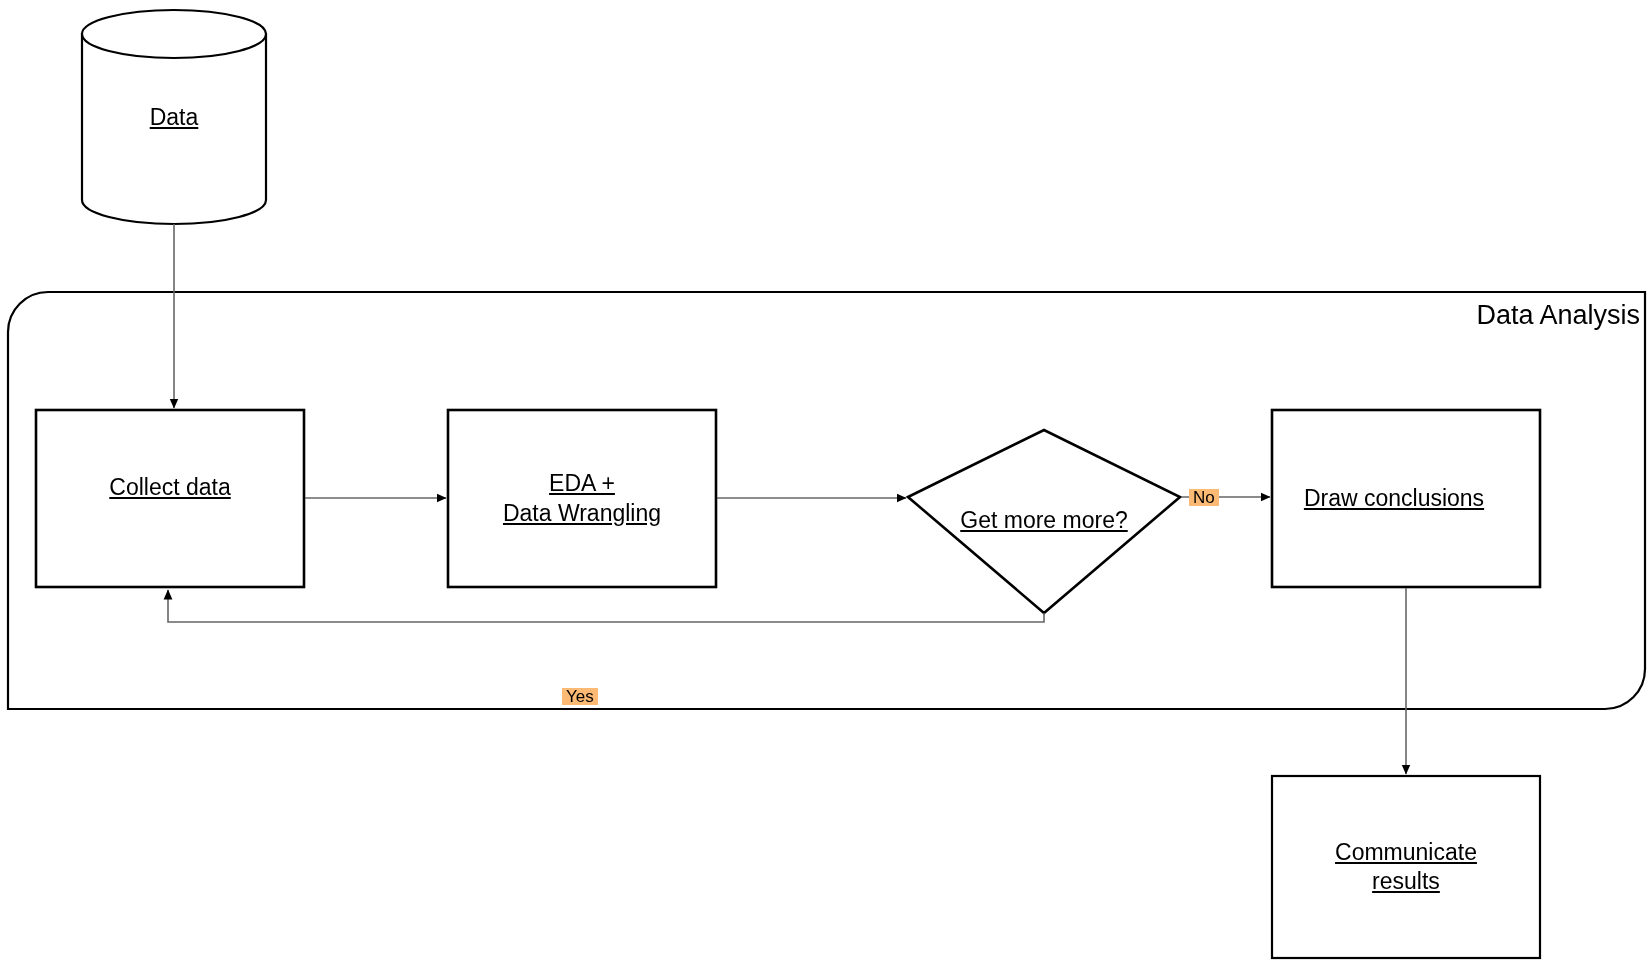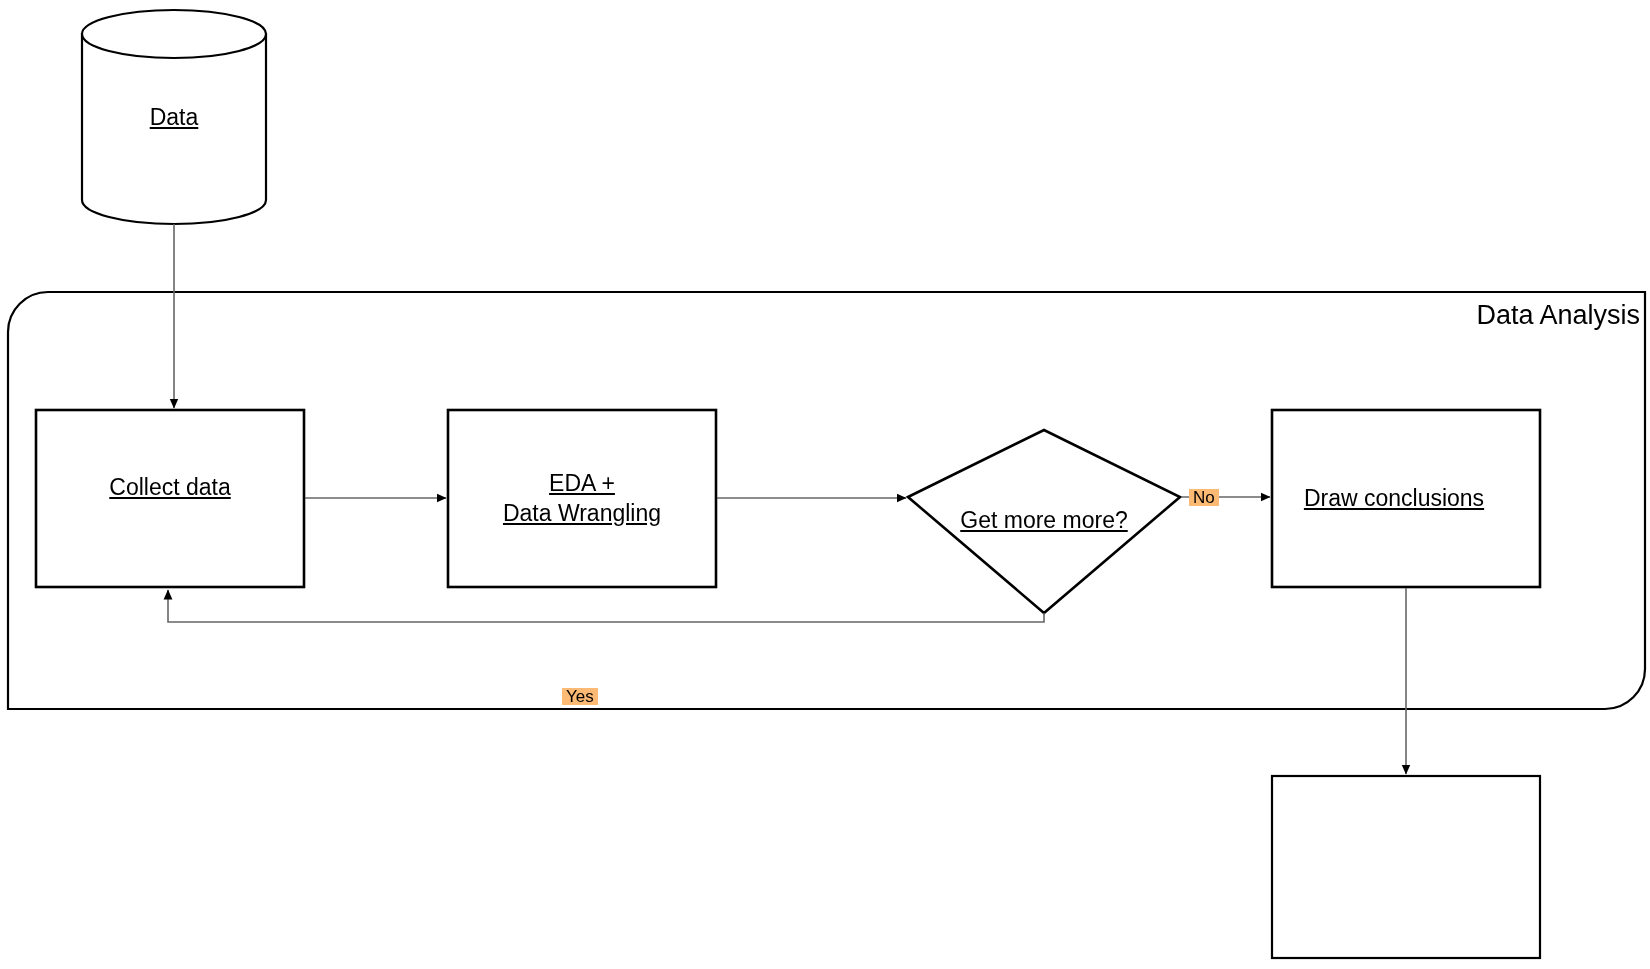--- a/index.html
+++ b/index.html
@@ -113,18 +113,20 @@
 
   <div class="node-label lbl-collect">Collect data</div>
 
   <div class="node-label lbl-eda">EDA +
 Data Wrangling</div>
 
   <div class="node-label lbl-decision">Get more more?</div>
 
   <div class="node-label lbl-draw">Draw conclusions</div>
 
+  <div class="node-label lbl-communicate">Communicate
+results</div>
 
   <div class="edge-label el-no">No</div>
 
   <div class="edge-label el-yes">Yes</div>
 
 </div>
 
 </body></html>

